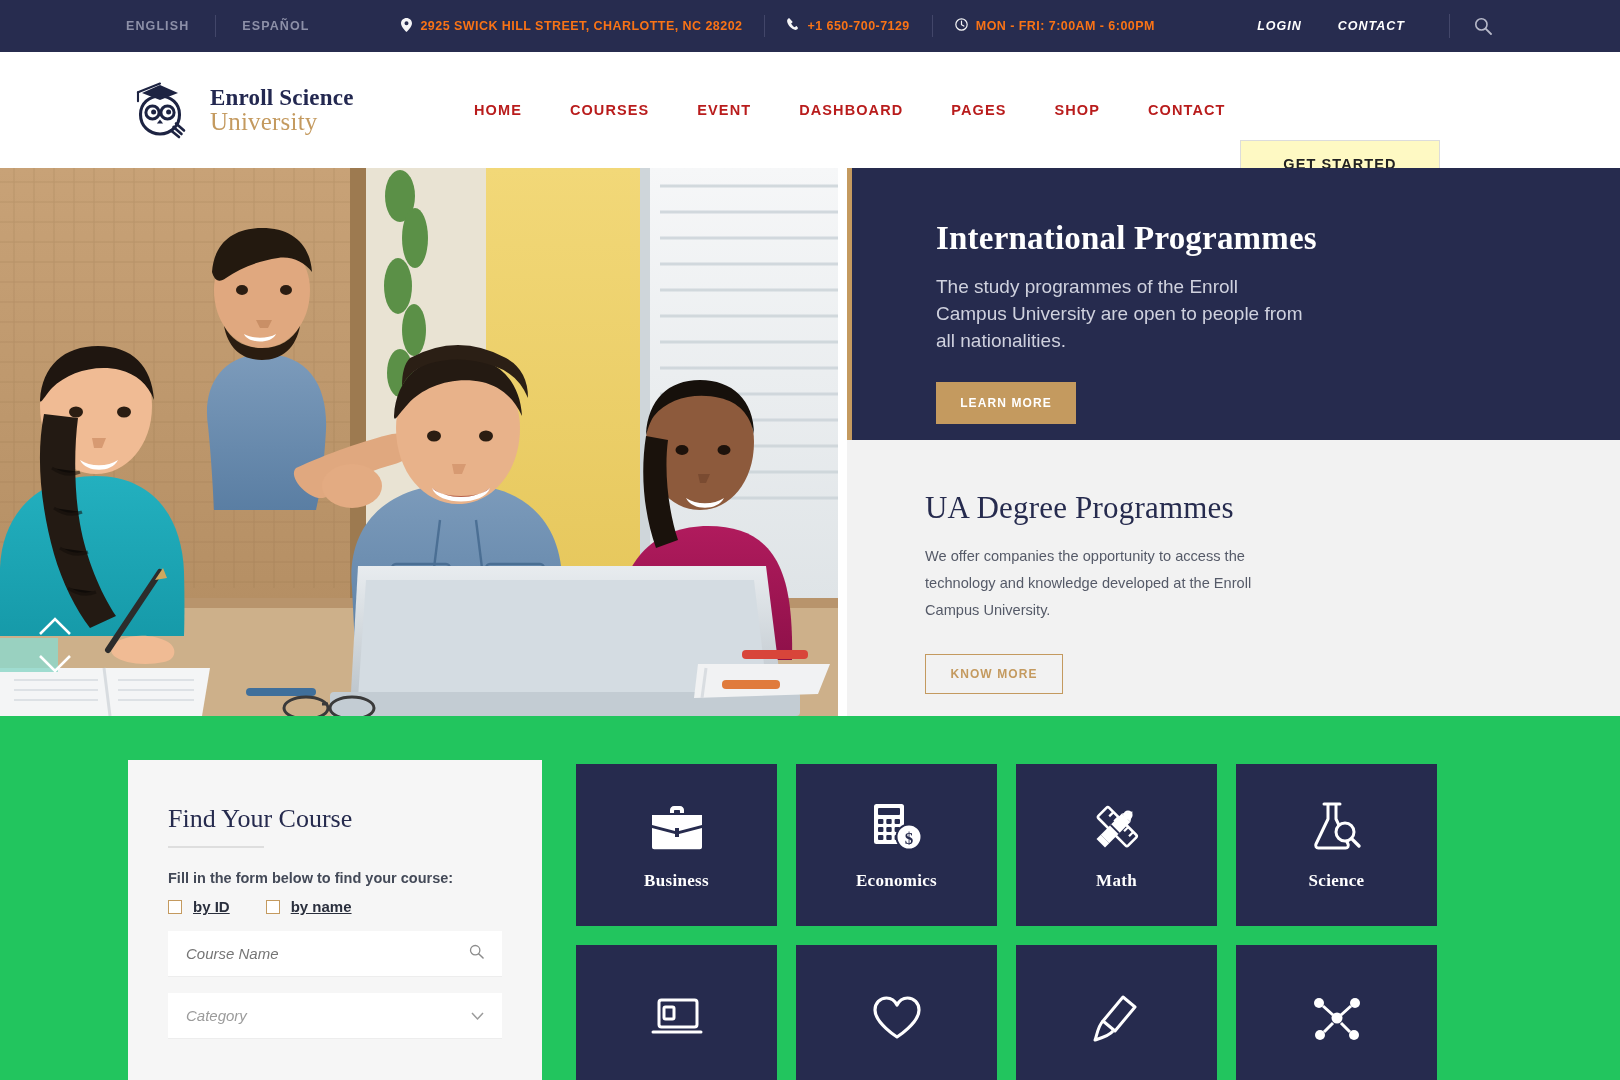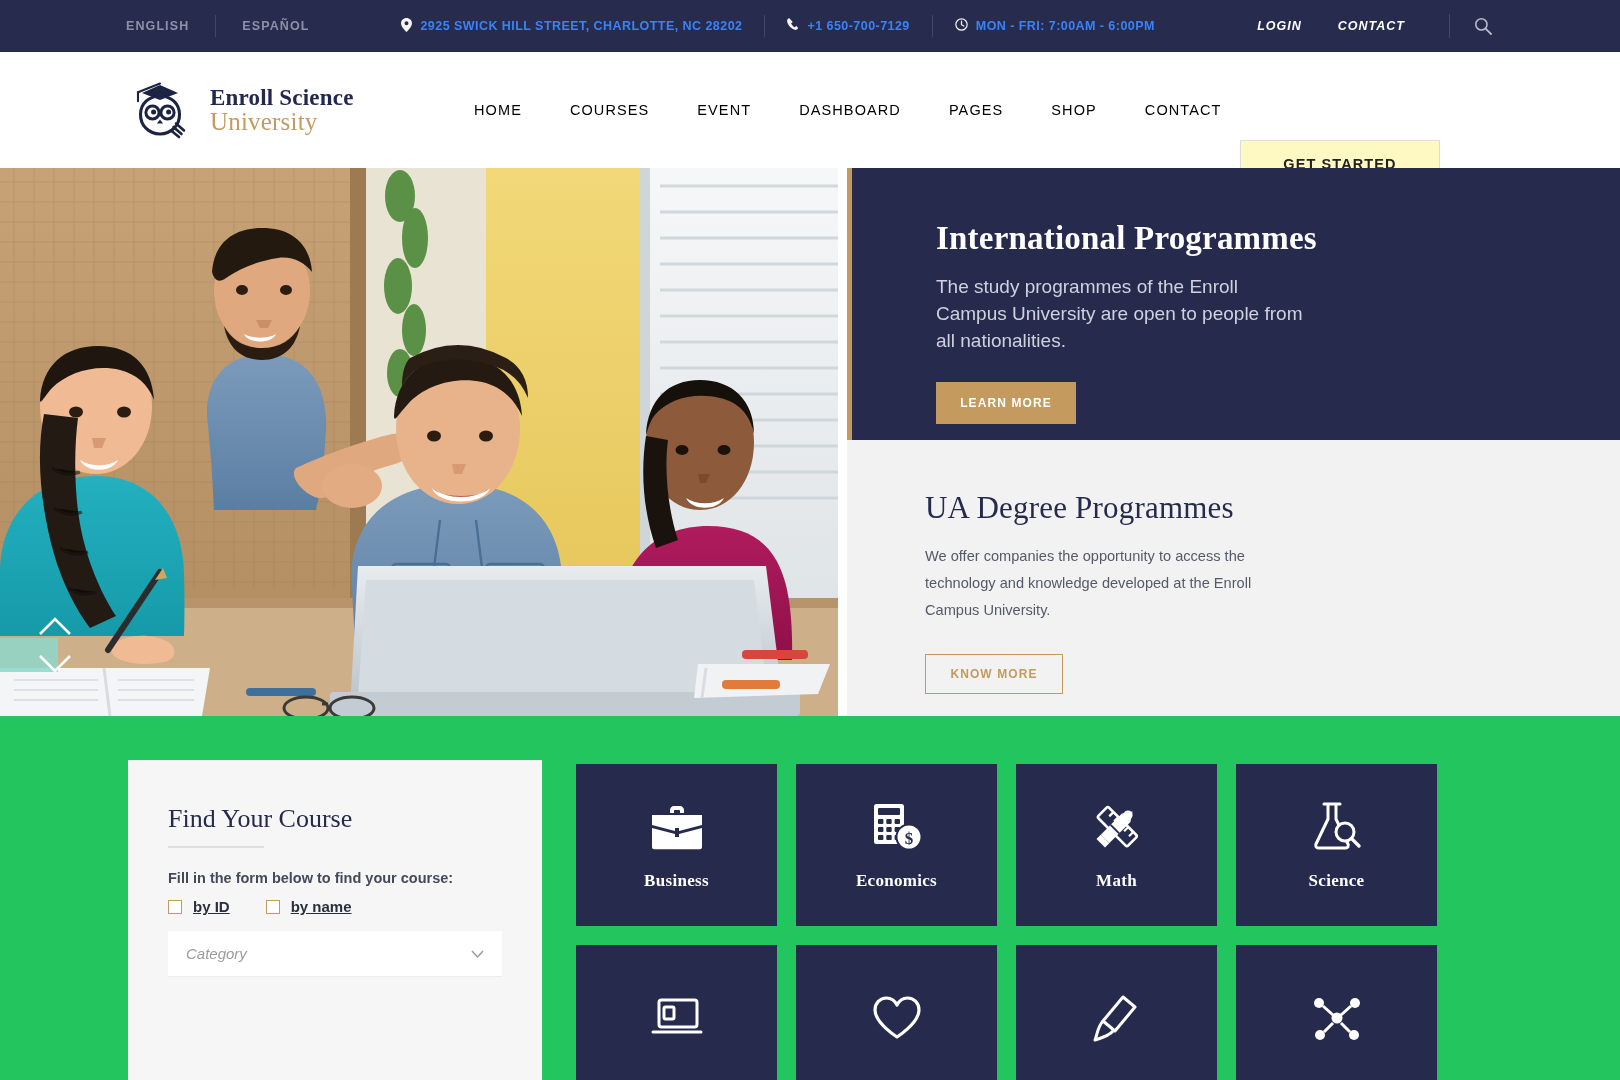--- a/index.html
+++ b/index.html
@@ -24,21 +24,21 @@
   }
   .tb-lang a {
     color: #8d90a8; font-size: 12.5px; letter-spacing: 1.1px;
     font-weight: 700; text-decoration: none; padding: 0 26px;
   }
   .tb-lang a:first-child { padding-left: 0; }
   .tb-divider { width: 1px; height: 22px; background: #424669; }
   .tb-info { display: flex; align-items: center; margin-left: 66px; }
   .tb-item {
     display: flex; align-items: center; gap: 8px;
-    color: #3b82f6; font-size: 12.5px; font-weight: 700;
+    color: #f97316; font-size: 12.5px; font-weight: 700;
     letter-spacing: .45px; padding: 0 22px;
   }
   .tb-item:first-child { padding-left: 0; }
   .tb-item svg { flex: none; opacity: .95; }
   .tb-right {
     position: absolute; right: 0; top: 0; height: 52px;
     display: flex; align-items: center; padding-right: 126px; font-style: italic;
   }
   .tb-right a {
     color: #ffffff; font-size: 12.5px; font-weight: 700;
@@ -62,21 +62,21 @@
   }
   .brand-line2 {
     font-family: "Liberation Serif", serif;
     font-size: 25px; color: #c49a5f; letter-spacing: .2px;
   }
   .nav {
     display: flex; align-items: center;
     position: absolute; left: 450px; top: 0; height: 116px;
   }
   .nav a {
-    color: #000000; font-size: 14.5px; font-weight: 400;
+    color: #b91c1c; font-size: 14.5px; font-weight: 700;
     letter-spacing: 1.1px; text-decoration: none; padding: 0 24px;
   }
   .cta {
     position: absolute; right: 180px; top: 88px;
     width: 200px; height: 48px;
     border: 1px solid #dcdcdc; background: #fef9c3;
     display: flex; align-items: center; justify-content: center;
     font-size: 14.5px; font-weight: 700; letter-spacing: 1.1px;
     color: #222222; cursor: pointer;
   }
@@ -451,20 +451,29 @@
         <label class="radio">
           <span class="box"></span>
           <span>by ID</span>
         </label>
         <label class="radio">
           <span class="box"></span>
           <span>by name</span>
         </label>
       </div>
 
+      <div class="field">
+        <input type="text" placeholder="Course Name" style="">
+        <span>
+          <svg width="15" height="15" viewBox="0 0 16 16">
+            <circle cx="6.6" cy="6.6" r="5" fill="none" stroke="#8c8c8c" stroke-width="1.4"></circle>
+            <path d="M10.3 10.3L15 15" stroke="#8c8c8c" stroke-width="1.6" stroke-linecap="round"></path>
+          </svg>
+        </span>
+      </div>
 
       <div class="field">
         <span class="sel">Category</span>
         <span>
           <svg width="13" height="9" viewBox="0 0 13 9">
             <path d="M1 1l5.5 6L12 1" fill="none" stroke="#9b9b9b" stroke-width="1.5"></path>
           </svg>
         </span>
       </div>
     </div>

